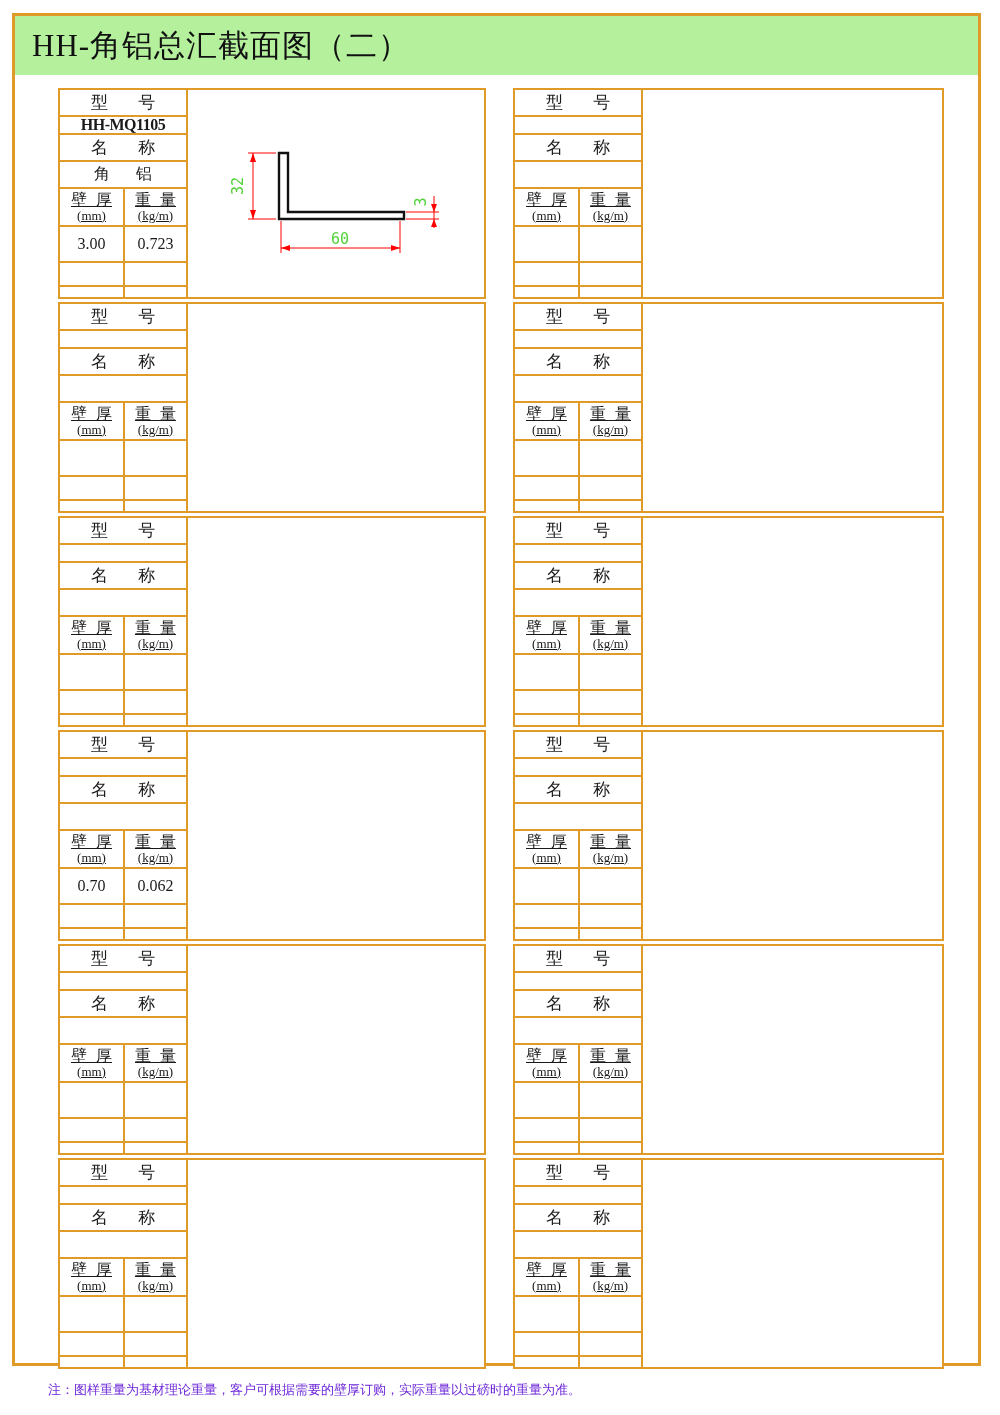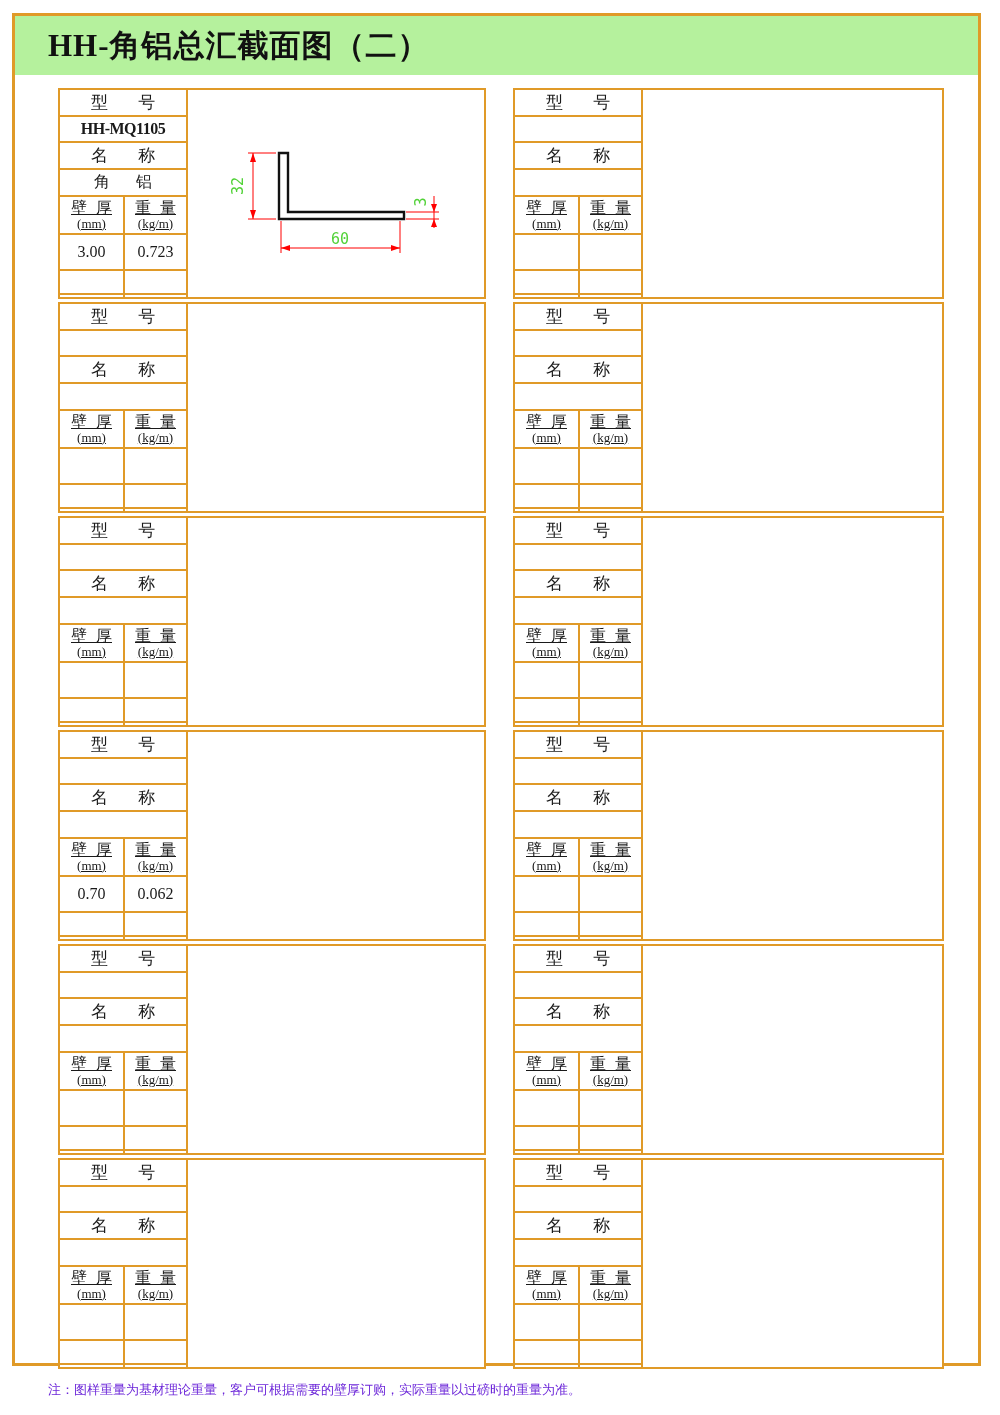--- a/index.html
+++ b/index.html
@@ -9,40 +9,40 @@
   }
   .sheet{
     position:absolute;left:12px;top:13px;width:969px;height:1353px;
     border:3px solid #E09A28;box-sizing:border-box;background:#ffffff;
   }
   .band{
     height:59px;background:#B5F19D;display:flex;align-items:center;
     padding-left:17px;box-sizing:border-box;
   }
   .band .title{
-    font-size:31px;font-weight:bold;color:#111;letter-spacing:1px;margin:16px;
+    font-size:31px;font-weight:normal;color:#111;letter-spacing:1px;margin:0;
   }
   .grid{
     position:absolute;left:43px;top:72px;
     display:grid;grid-template-columns:428px 431px;column-gap:27px;row-gap:3px;
   }
   .block{
     height:211px;border:2px solid #E09A28;box-sizing:border-box;
     display:flex;background:#fff;
   }
   .info{
     flex:0 0 128px;width:128px;border-right:2px solid #E09A28;
     box-sizing:border-box;display:flex;flex-direction:column;
   }
   .r{
     border-bottom:2px solid #E09A28;box-sizing:border-box;
     display:flex;align-items:center;justify-content:center;
     text-align:center;overflow:hidden;
   }
-  .r1{height:27px}.r2{height:26px}.r3{height:27px}.r4{height:27px}
+  .r1{height:27px}.r2{height:18px}.r3{height:27px}.r4{height:27px}
   .r5{height:38px}.r6{height:36px}.r7{height:24px}
   .r8{flex:1;border-bottom:none;}
   .hdr{font-size:17px;word-spacing:26px;}
   .val{font-size:16px;word-spacing:22px;}
   .model-val{font-weight:bold;word-spacing:0;font-size:16px;letter-spacing:-0.5px;}
   .split{padding:0;align-items:stretch;}
   .cell{
     flex:1 1 50%;display:flex;flex-direction:column;align-items:center;
     justify-content:center;box-sizing:border-box;
   }

